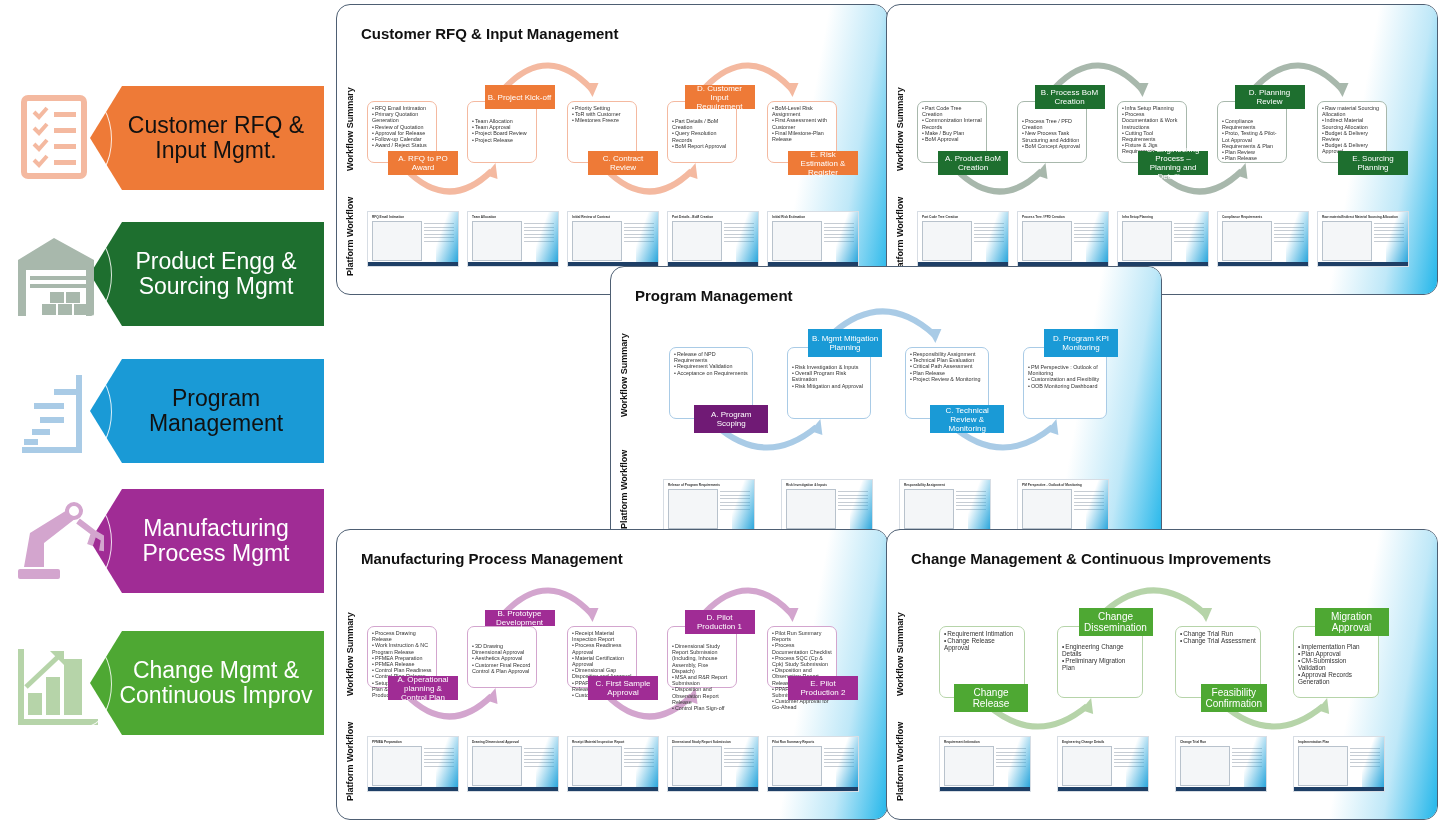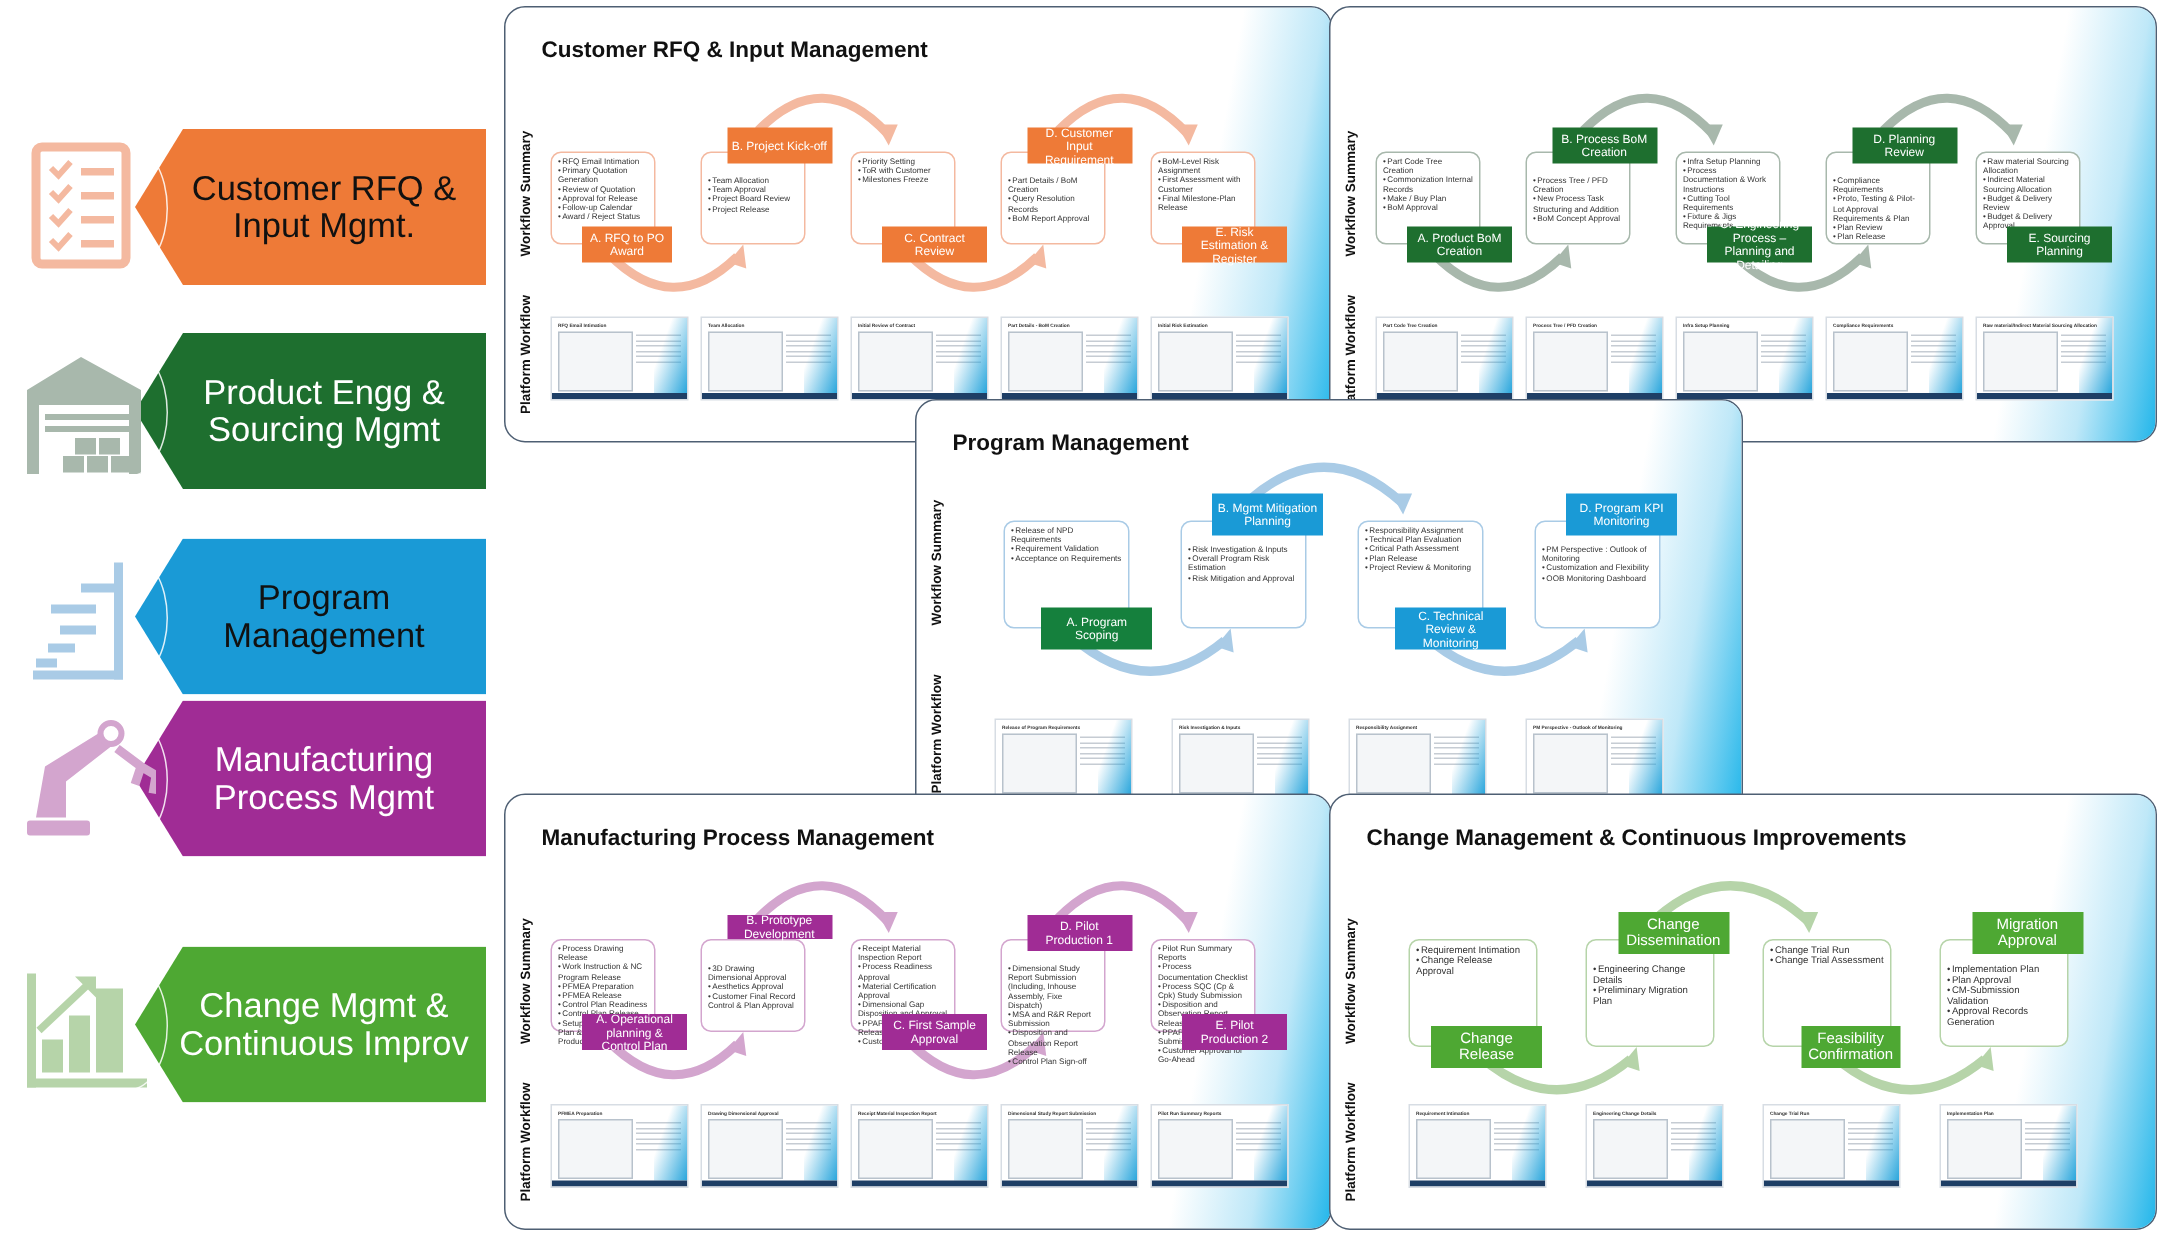--- a/index.html
+++ b/index.html
@@ -68,21 +68,21 @@
           <rect x="8" y="80" width="60" height="6" fill="#a9cbe6"></rect>
           <rect x="40" y="22" width="28" height="6" fill="#a9cbe6"></rect>
           <rect x="20" y="36" width="30" height="6" fill="#a9cbe6"></rect>
           <rect x="26" y="50" width="24" height="6" fill="#a9cbe6"></rect>
           <rect x="18" y="62" width="18" height="6" fill="#a9cbe6"></rect>
           <rect x="10" y="72" width="14" height="6" fill="#a9cbe6"></rect>
         </svg></div>
     <div class="arc"></div>
     <div class="label" style="color:#111">Program Management</div>
     </div>
-    <div class="tab" style="top: 467px;">
+    <div class="tab" style="top: 489px;">
     <div class="shape" style="background:#a02c95"></div>
     <div class="icon"><svg width="90" height="88" viewBox="0 0 90 88">
           <rect x="4" y="72" width="42" height="10" rx="2" fill="#d3a5ce"></rect>
           <path d="M10 70 L16 36 L58 10 L66 18 L30 46 L30 70 Z" fill="#d3a5ce"></path>
           <circle cx="60" cy="14" r="7" fill="#fff" stroke="#d3a5ce" stroke-width="4"></circle>
           <path d="M64 24 L80 36 L76 48 M80 36 L90 42 L88 54" fill="none" stroke="#d3a5ce" stroke-width="6"></path>
         </svg></div>
     <div class="arc"></div>
     <div class="label" style="color:#fff">Manufacturing Process Mgmt</div>
     </div>
@@ -121,21 +121,21 @@
       <div class="sbox" style="left:30px;top:96px;width:70px;height:62px;border-color:#f4b9a0;padding-top:3px;">
         <ul>
           <li>RFQ Email Intimation</li>
           <li>Primary Quotation Generation</li>
           <li>Review of Quotation</li>
           <li>Approval for Release</li>
           <li>Follow-up Calendar</li>
           <li>Award / Reject Status</li>
         </ul>
       </div>
-      <div class="badge" style="left:51px;top:146px;width:60px;height:24px;background:#ee7a37;">A. RFQ to PO Award</div>
+      <div class="badge" style="left:51px;top:146px;width:70px;height:24px;background:#ee7a37;">A. RFQ to PO Award</div>
       <div class="sbox" style="left:130px;top:96px;width:70px;height:62px;border-color:#f4b9a0;padding-top:16px;">
         <ul>
           <li>Team Allocation</li>
           <li>Team Approval</li>
           <li>Project Board Review</li>
           <li>Project Release</li>
         </ul>
       </div>
       <div class="badge" style="left:147.5px;top:80px;width:70px;height:24px;background:#ee7a37;">B. Project Kick-off</div>
       <div class="sbox" style="left:230px;top:96px;width:70px;height:62px;border-color:#f4b9a0;padding-top:3px;">
@@ -375,21 +375,21 @@
         <path d="M340.2 158 Q 390.79999999999995 202 441.4 160" fill="none" stroke="#a9cbe6" stroke-width="6"></path>
               <path d="M435.4 164 L445.4 152 L447.4 168 Z" fill="#a9cbe6"></path>
       </svg>
       <div class="sbox" style="left:58px;top:80px;width:84px;height:72px;border-color:#a9cbe6;padding-top:3px;">
         <ul>
           <li>Release of NPD Requirements</li>
           <li>Requirement Validation</li>
           <li>Acceptance on Requirements</li>
         </ul>
       </div>
-      <div class="badge" style="left:83.2px;top:138px;width:74px;height:28px;background:#15803d;">A. Program Scoping</div>
+      <div class="badge" style="left:83.2px;top:138px;width:74px;height:28px;background:#701a75;">A. Program Scoping</div>
       <div class="sbox" style="left:176px;top:80px;width:84px;height:72px;border-color:#a9cbe6;padding-top:16px;">
         <ul>
           <li>Risk Investigation &amp; Inputs</li>
           <li>Overall Program Risk Estimation</li>
           <li>Risk Mitigation and Approval</li>
         </ul>
       </div>
       <div class="badge" style="left:197px;top:62px;width:74px;height:28px;background:#1a9ad6;">B. Mgmt Mitigation Planning</div>
       <div class="sbox" style="left:294px;top:80px;width:84px;height:72px;border-color:#a9cbe6;padding-top:3px;">
         <ul>

